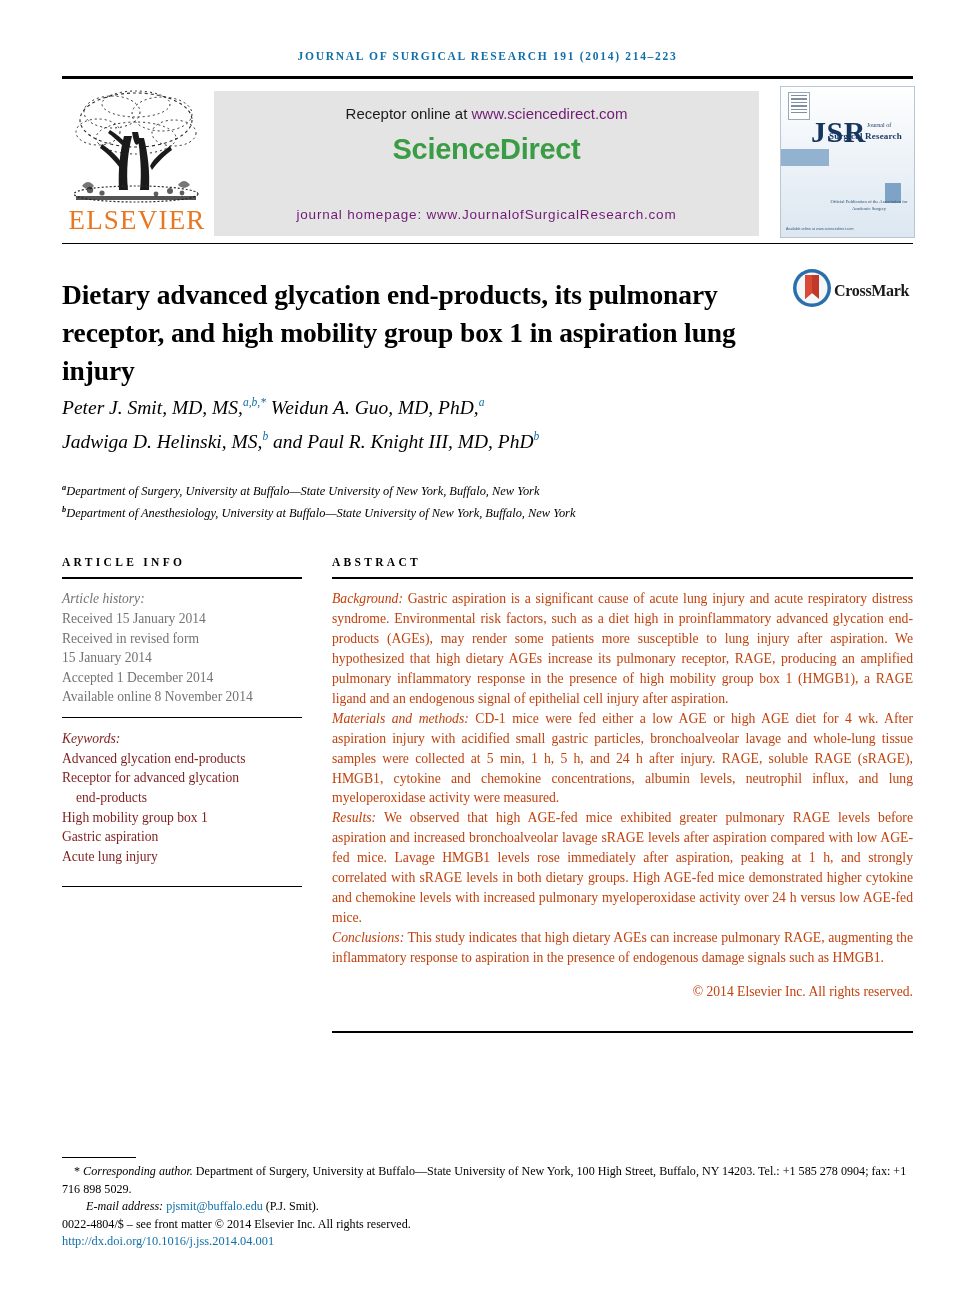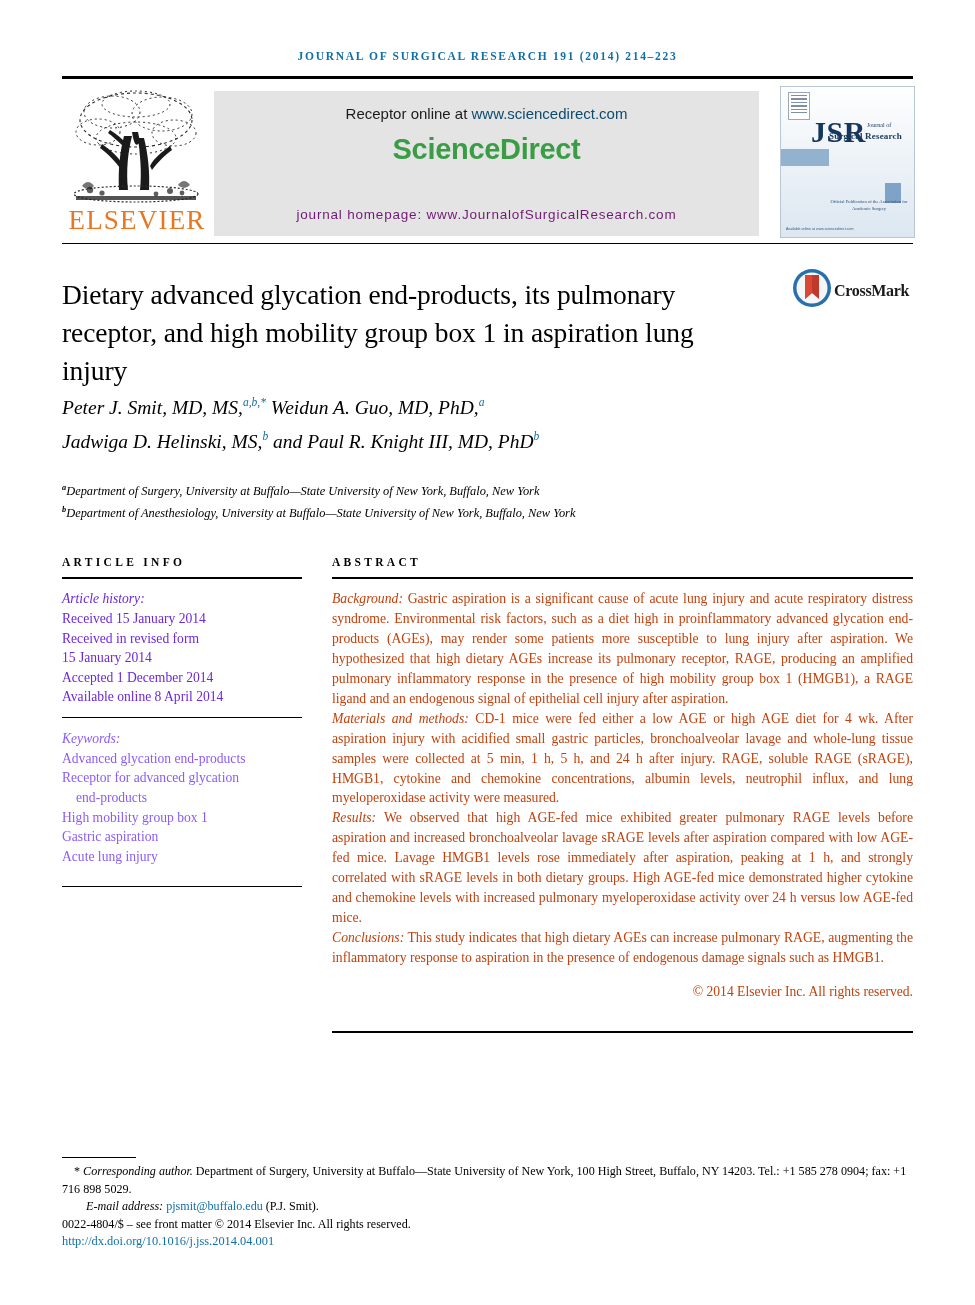--- a/index.html
+++ b/index.html
@@ -76,21 +76,21 @@
   }
   .sd-avail {
     position: absolute;
     left: 0; top: 14px;
     width: 100%;
     text-align: center;
     font-family: "Liberation Sans", sans-serif;
     font-size: 15px;
     color: #1b1b1b;
   }
-  .sd-avail .url { color: #0c4a6e; }
+  .sd-avail .url { color: #701a75; }
   .sd-logo {
     position: absolute;
     left: 0; top: 42px;
     width: 100%;
     text-align: center;
     font-family: "Liberation Sans", sans-serif;
     font-size: 29px;
     font-weight: bold;
     color: #3a9c45;
     letter-spacing: -0.3px;
@@ -193,21 +193,21 @@
     background: #000;
   }
 
   
   .title {
     position: absolute;
     left: 62px; top: 258px;
     width: 680px;
     font-family: "Liberation Serif", serif;
     font-size: 27.5px;
-    font-weight: normal;
+    font-weight: bold;
     line-height: 38px;
     color: #000;
     letter-spacing: -0.1px;
   }
 
   
   .crossmark {
     position: absolute;
     left: 792px; top: 268px;
     width: 110px;
@@ -278,29 +278,29 @@
   }
   .hr-thin {
     height: 1.2px;
     background: #000;
   }
   .info-body {
     font-family: "Liberation Serif", serif;
     font-size: 13.6px;
     line-height: 19.6px;
     margin-top: 10px;
-    color: #6d28d9;
+    color: #737373;
   }
   .info-body .lbl { font-style: italic; }
   .kw-block {
     font-family: "Liberation Serif", serif;
     font-size: 13.6px;
     line-height: 19.6px;
     margin-top: 11px;
-    color: #8b5cf6;
+    color: #7f1d1d;
   }
   .kw-block .lbl { font-style: italic; }
   .kw-indent { padding-left: 14px; }
 
   .abs-body {
     font-family: "Liberation Serif", serif;
     font-size: 13.7px;
     line-height: 19.9px;
     text-align: justify;
     text-justify: inter-word;
@@ -435,21 +435,21 @@
 
   <div class="col-left">
     <div class="sect-head">ARTICLE INFO</div>
     <div class="hr-thick"></div>
     <div class="info-body">
       <div class="lbl">Article history:</div>
       <div>Received 15 January 2014</div>
       <div>Received in revised form</div>
       <div>15 January 2014</div>
       <div>Accepted 1 December 2014</div>
-      <div>Available online 8 April 2014</div>
+      <div>Available online 8 November 2014</div>
     </div>
     <div class="hr-thin" style="margin-top:10px"></div>
     <div class="kw-block">
       <div class="lbl">Keywords:</div>
       <div>Advanced glycation end-products</div>
       <div>Receptor for advanced glycation</div>
       <div class="kw-indent">end-products</div>
       <div>High mobility group box 1</div>
       <div>Gastric aspiration</div>
       <div>Acute lung injury</div>

